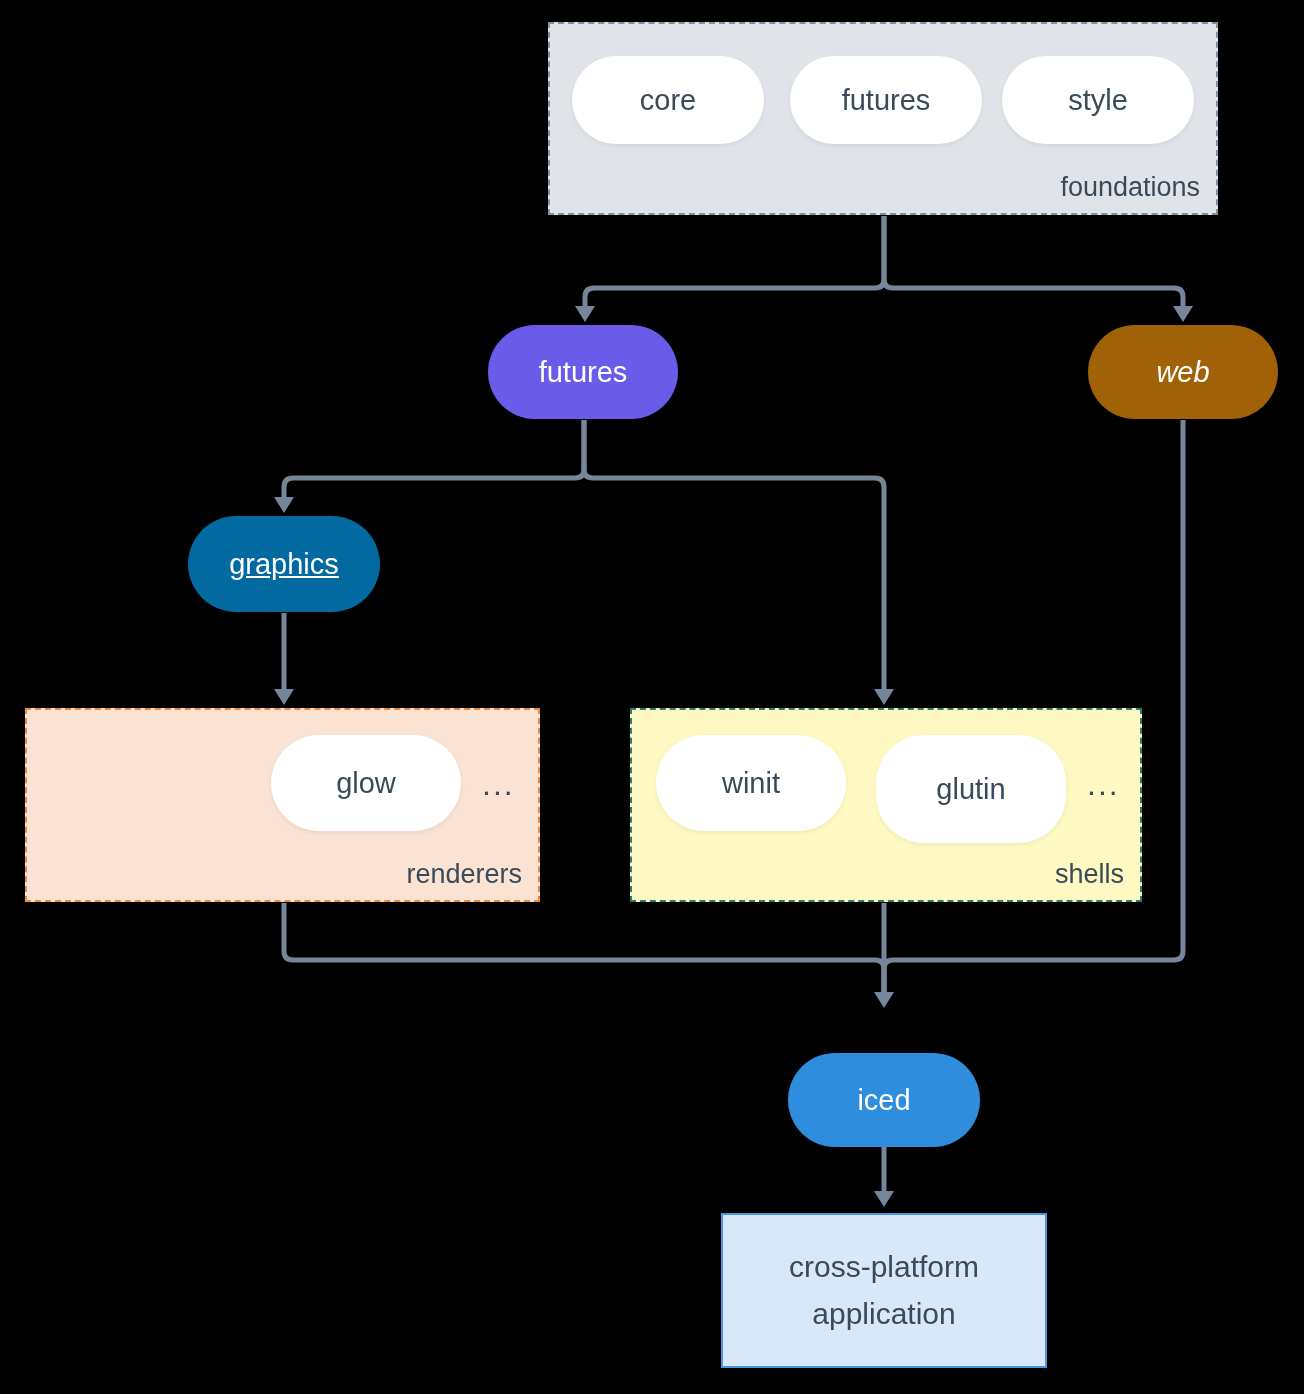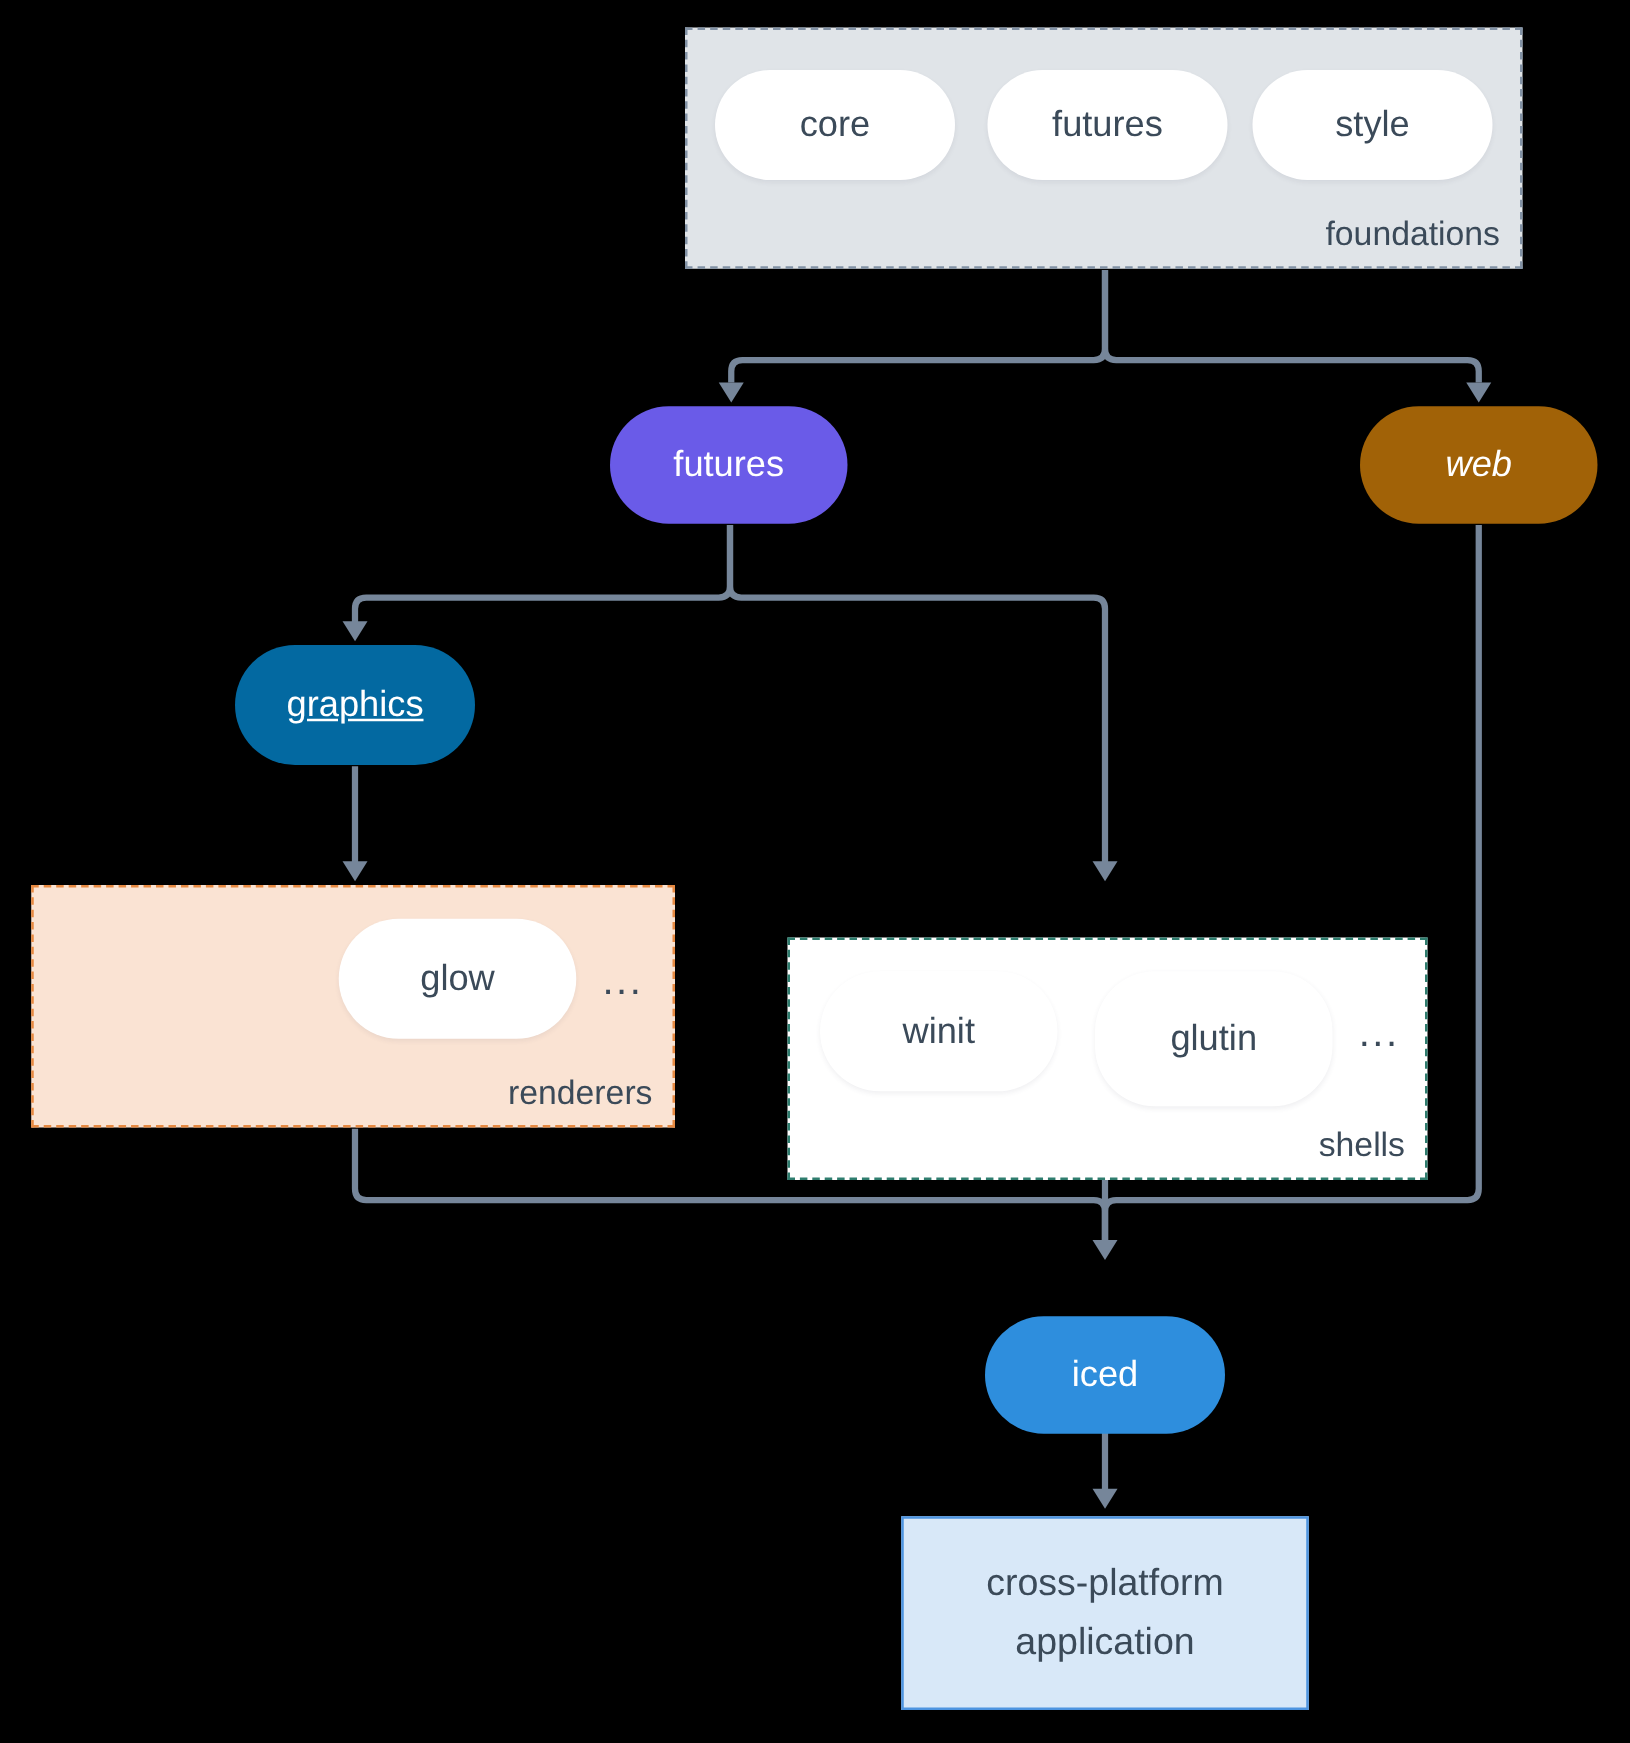--- a/index.html
+++ b/index.html
@@ -17,21 +17,21 @@
   .group-box.foundations{
     left:548px;top:22px;width:670px;height:193px;
     background:#e0e4e8;border:2px dashed #8292a5;
   }
   .group-box.renderers{
     left:25px;top:708px;width:515px;height:194px;
     background:#fae3d3;border:2px dashed #e78a42;
   }
   .group-box.shells{
     left:630px;top:708px;width:512px;height:194px;
-    background:#ffffff;border:2px dashed #2f7d6e;margin-top:42px;
+    background:#fef9c3;border:2px dashed #2f7d6e;
   }
   .group-label{
     position:absolute;right:16px;bottom:10px;
     font-size:27px;color:#3b4a59;
   }
   .pill{
     position:absolute;
     background:#ffffff;border-radius:48px;
     display:flex;align-items:center;justify-content:center;
     font-size:29px;color:#3b4a59;

